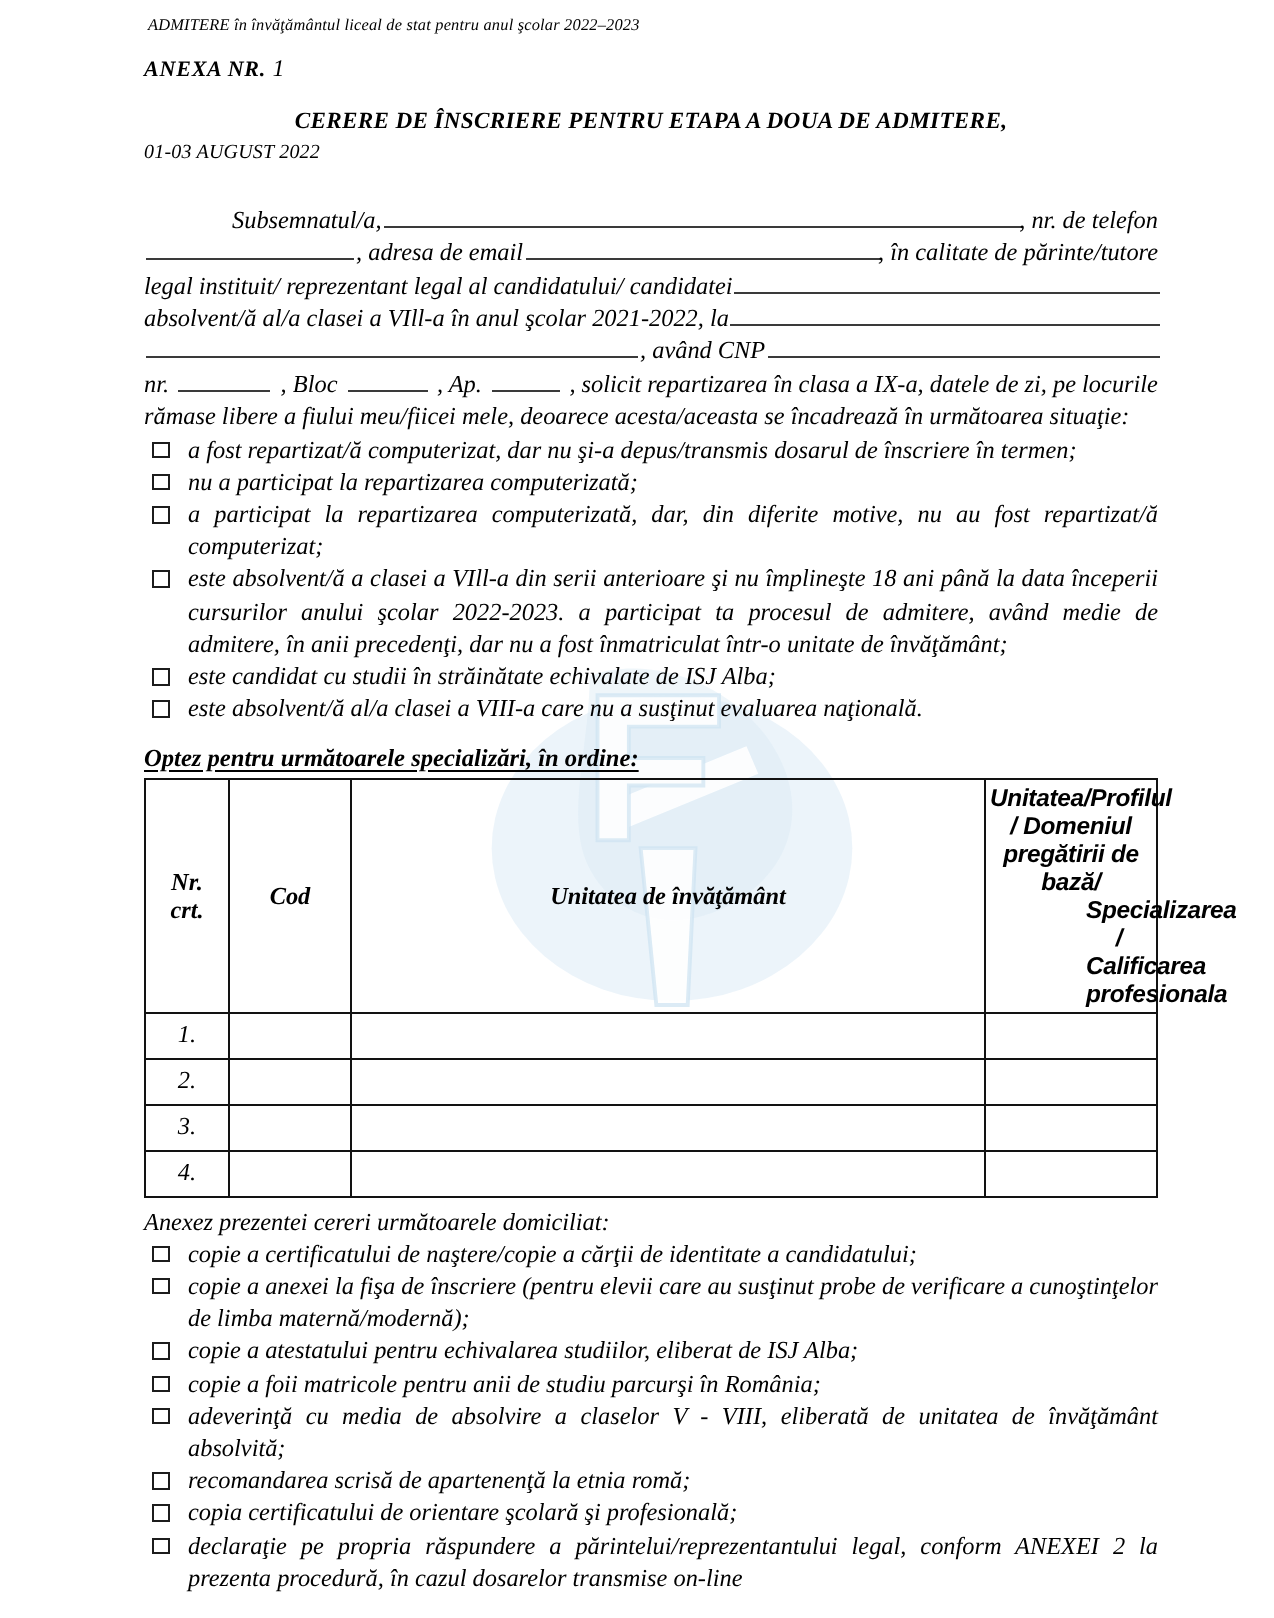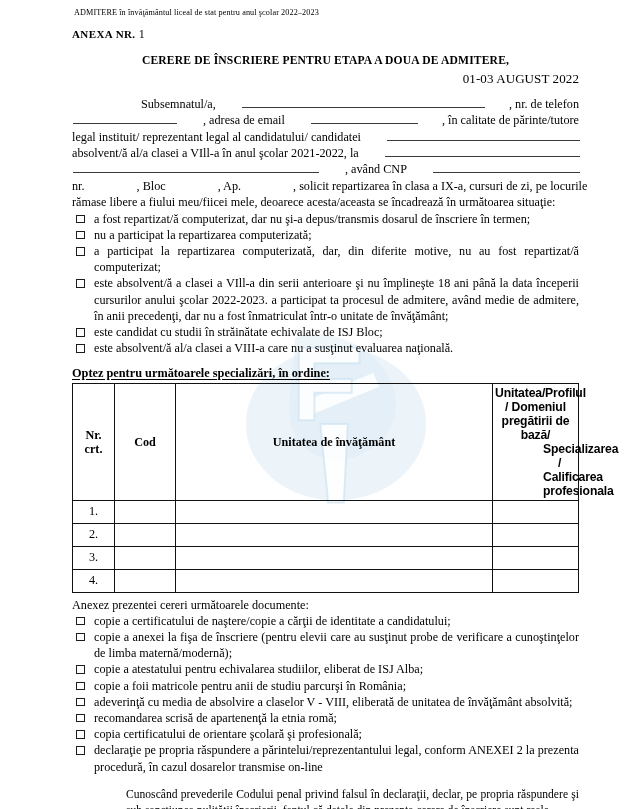--- a/index.html
+++ b/index.html
@@ -14,20 +14,21 @@
     overflow: hidden;
     font-family: "Liberation Serif", "DejaVu Serif", serif;
     color: #000000;
   }
   .page {
     position: relative;
     width: 637px;
     height: 809px;
     box-sizing: border-box;
     padding: 8px 58px 13px 72px;
+    font-style: italic;
   }
 
   
   .watermark {
     position: absolute;
     left: 238px;
     top: 330px;
     width: 196px;
     height: 196px;
     z-index: 0;
@@ -57,24 +58,24 @@
   .title {
     text-align: center;
     font-weight: bold;
     font-size: 11.6px;
     font-variant: small-caps;
     letter-spacing: 0.15px;
     line-height: 1.28;
     margin: 0 0 2px 0;
   }
   .subtitle {
-    text-align: right;
-    font-size: 13px;
+    text-align: left;
+    font-size: 10px;
     letter-spacing: 0.1px;
-    margin: 0 0 9px 0;
+    margin: 0 0 20px 0;
   }
 
   
   .body-block {
     font-size: 12.2px;
     line-height: 16.4px;
     text-align: justify;
   }
   .ln {
     display: inline-block;
@@ -82,21 +83,20 @@
     height: 11px;
     vertical-align: baseline;
     margin: 0 1px;
   }
   .indent { display: inline-block; width: 44px; }
   .just-line {
     display: flex;
     justify-content: space-between;
     align-items: baseline;
     white-space: nowrap;
-    gap: 25px;
   }
   .just-line .fill { flex: 1 1 auto; }
   .just-line .fill .ln { display: block; width: 100%; }
 
   
   .cbrow {
     font-size: 12.2px;
     line-height: 16.2px;
     text-align: justify;
     padding-left: 22px;
@@ -252,21 +252,21 @@
       </div>
 
 
       <div class="just-line">
         <span>nr.</span>
         <span class="ln" style="width:46px"></span>
         <span>, Bloc</span>
         <span class="ln" style="width:40px"></span>
         <span>, Ap.</span>
         <span class="ln" style="width:34px"></span>
-        <span>, solicit repartizarea în clasa a IX-a, cursuri de zi, pe locurile</span>
+        <span>, solicit repartizarea în clasa a IX-a, datele de zi, pe locurile</span>
       </div>
 
       <div>rămase libere a fiului meu/fiicei mele, deoarece acesta/aceasta se încadrează în următoarea situaţie:</div>
     </div>
 
     <div>
       <div class="cbrow">
         <span class="cb"></span>
         <span>a fost repartizat/ă computerizat, dar nu şi-a depus/transmis dosarul de înscriere în termen;</span>
       </div>
@@ -277,21 +277,21 @@
       <div class="cbrow">
         <span class="cb"></span>
         <span>a participat la repartizarea computerizată, dar, din diferite motive, nu au fost repartizat/ă computerizat;</span>
       </div>
       <div class="cbrow">
         <span class="cb"></span>
         <span>este absolvent/ă a clasei a VIll-a din serii anterioare şi nu împlineşte 18 ani până la data începerii cursurilor anului şcolar 2022-2023. a participat ta procesul de admitere, având medie de admitere, în anii precedenţi, dar nu a fost înmatriculat într-o unitate de învăţământ;</span>
       </div>
       <div class="cbrow">
         <span class="cb"></span>
-        <span>este candidat cu studii în străinătate echivalate de ISJ Bloc;</span>
+        <span>este candidat cu studii în străinătate echivalate de ISJ Alba;</span>
       </div>
       <div class="cbrow">
         <span class="cb"></span>
         <span>este absolvent/ă al/a clasei a VIII-a care nu a susţinut evaluarea naţională.</span>
       </div>
     </div>
 
     <div class="opt-heading">Optez pentru următoarele specializări, în ordine:</div>
 
     <table class="opts">
@@ -330,21 +330,21 @@
         </tr>
         <tr>
           <td class="idx">4.</td>
           <td></td>
           <td></td>
           <td></td>
         </tr>
       </tbody>
     </table>
 
-    <div class="docs-intro">Anexez prezentei cereri următoarele documente:</div>
+    <div class="docs-intro">Anexez prezentei cereri următoarele domiciliat:</div>
 
     <div>
       <div class="cbrow">
         <span class="cb"></span>
         <span>copie a certificatului de naştere/copie a cărţii de identitate a candidatului;</span>
       </div>
       <div class="cbrow">
         <span class="cb"></span>
         <span>copie a anexei la fişa de înscriere (pentru elevii care au susţinut probe de verificare a cunoştinţelor de limba maternă/modernă);</span>
       </div>

